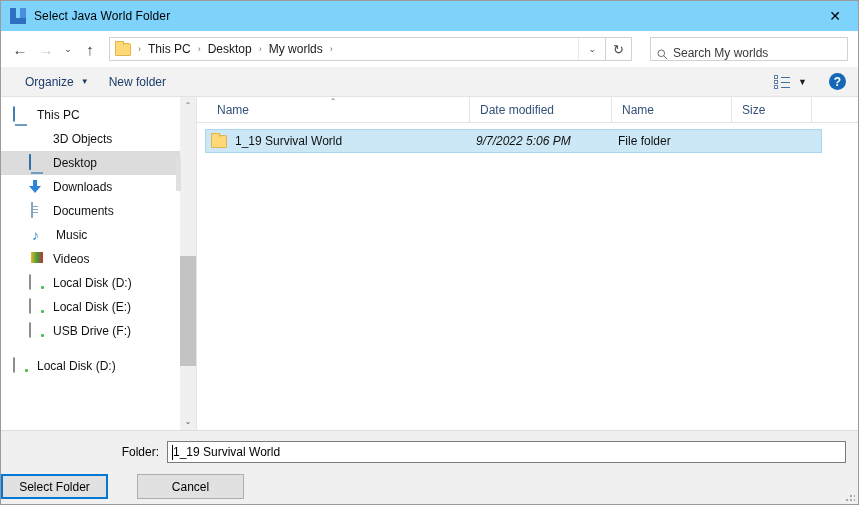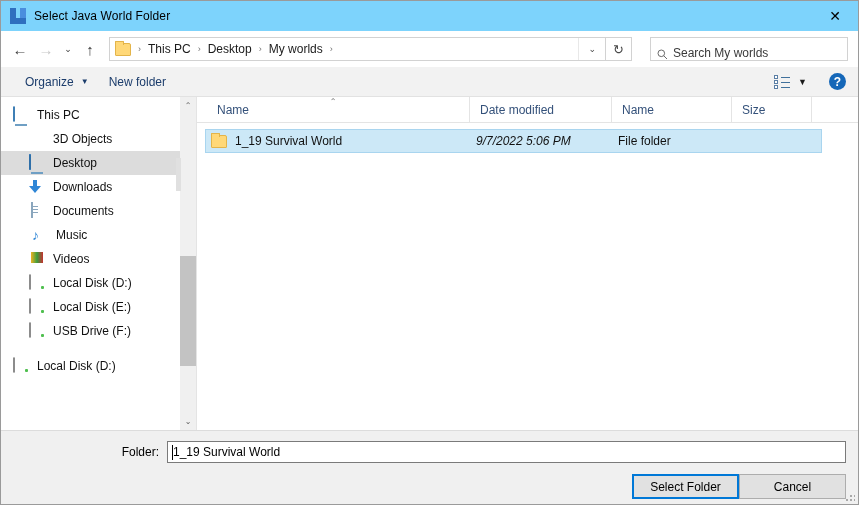--- a/index.html
+++ b/index.html
@@ -422,22 +422,22 @@
     position: relative;
   }
   .folder-input .caret-line {
     position: absolute;
     left: 4px; top: 3px;
     width: 1px; height: 15px;
     background: #000000;
   }
   .btn-row {
     display: flex;
-    justify-content: flex-end;
-    gap: 0;
+    justify-content: flex-start;
+    gap: 29px;
     padding: 11px 12px 0 0;
   }
   .btn {
     width: 107px; height: 25px;
     font-size: 12px;
     color: #000000;
     background: #e1e1e1;
     border: 1px solid #adadad;
     display: flex; align-items: center; justify-content: center;
   }

